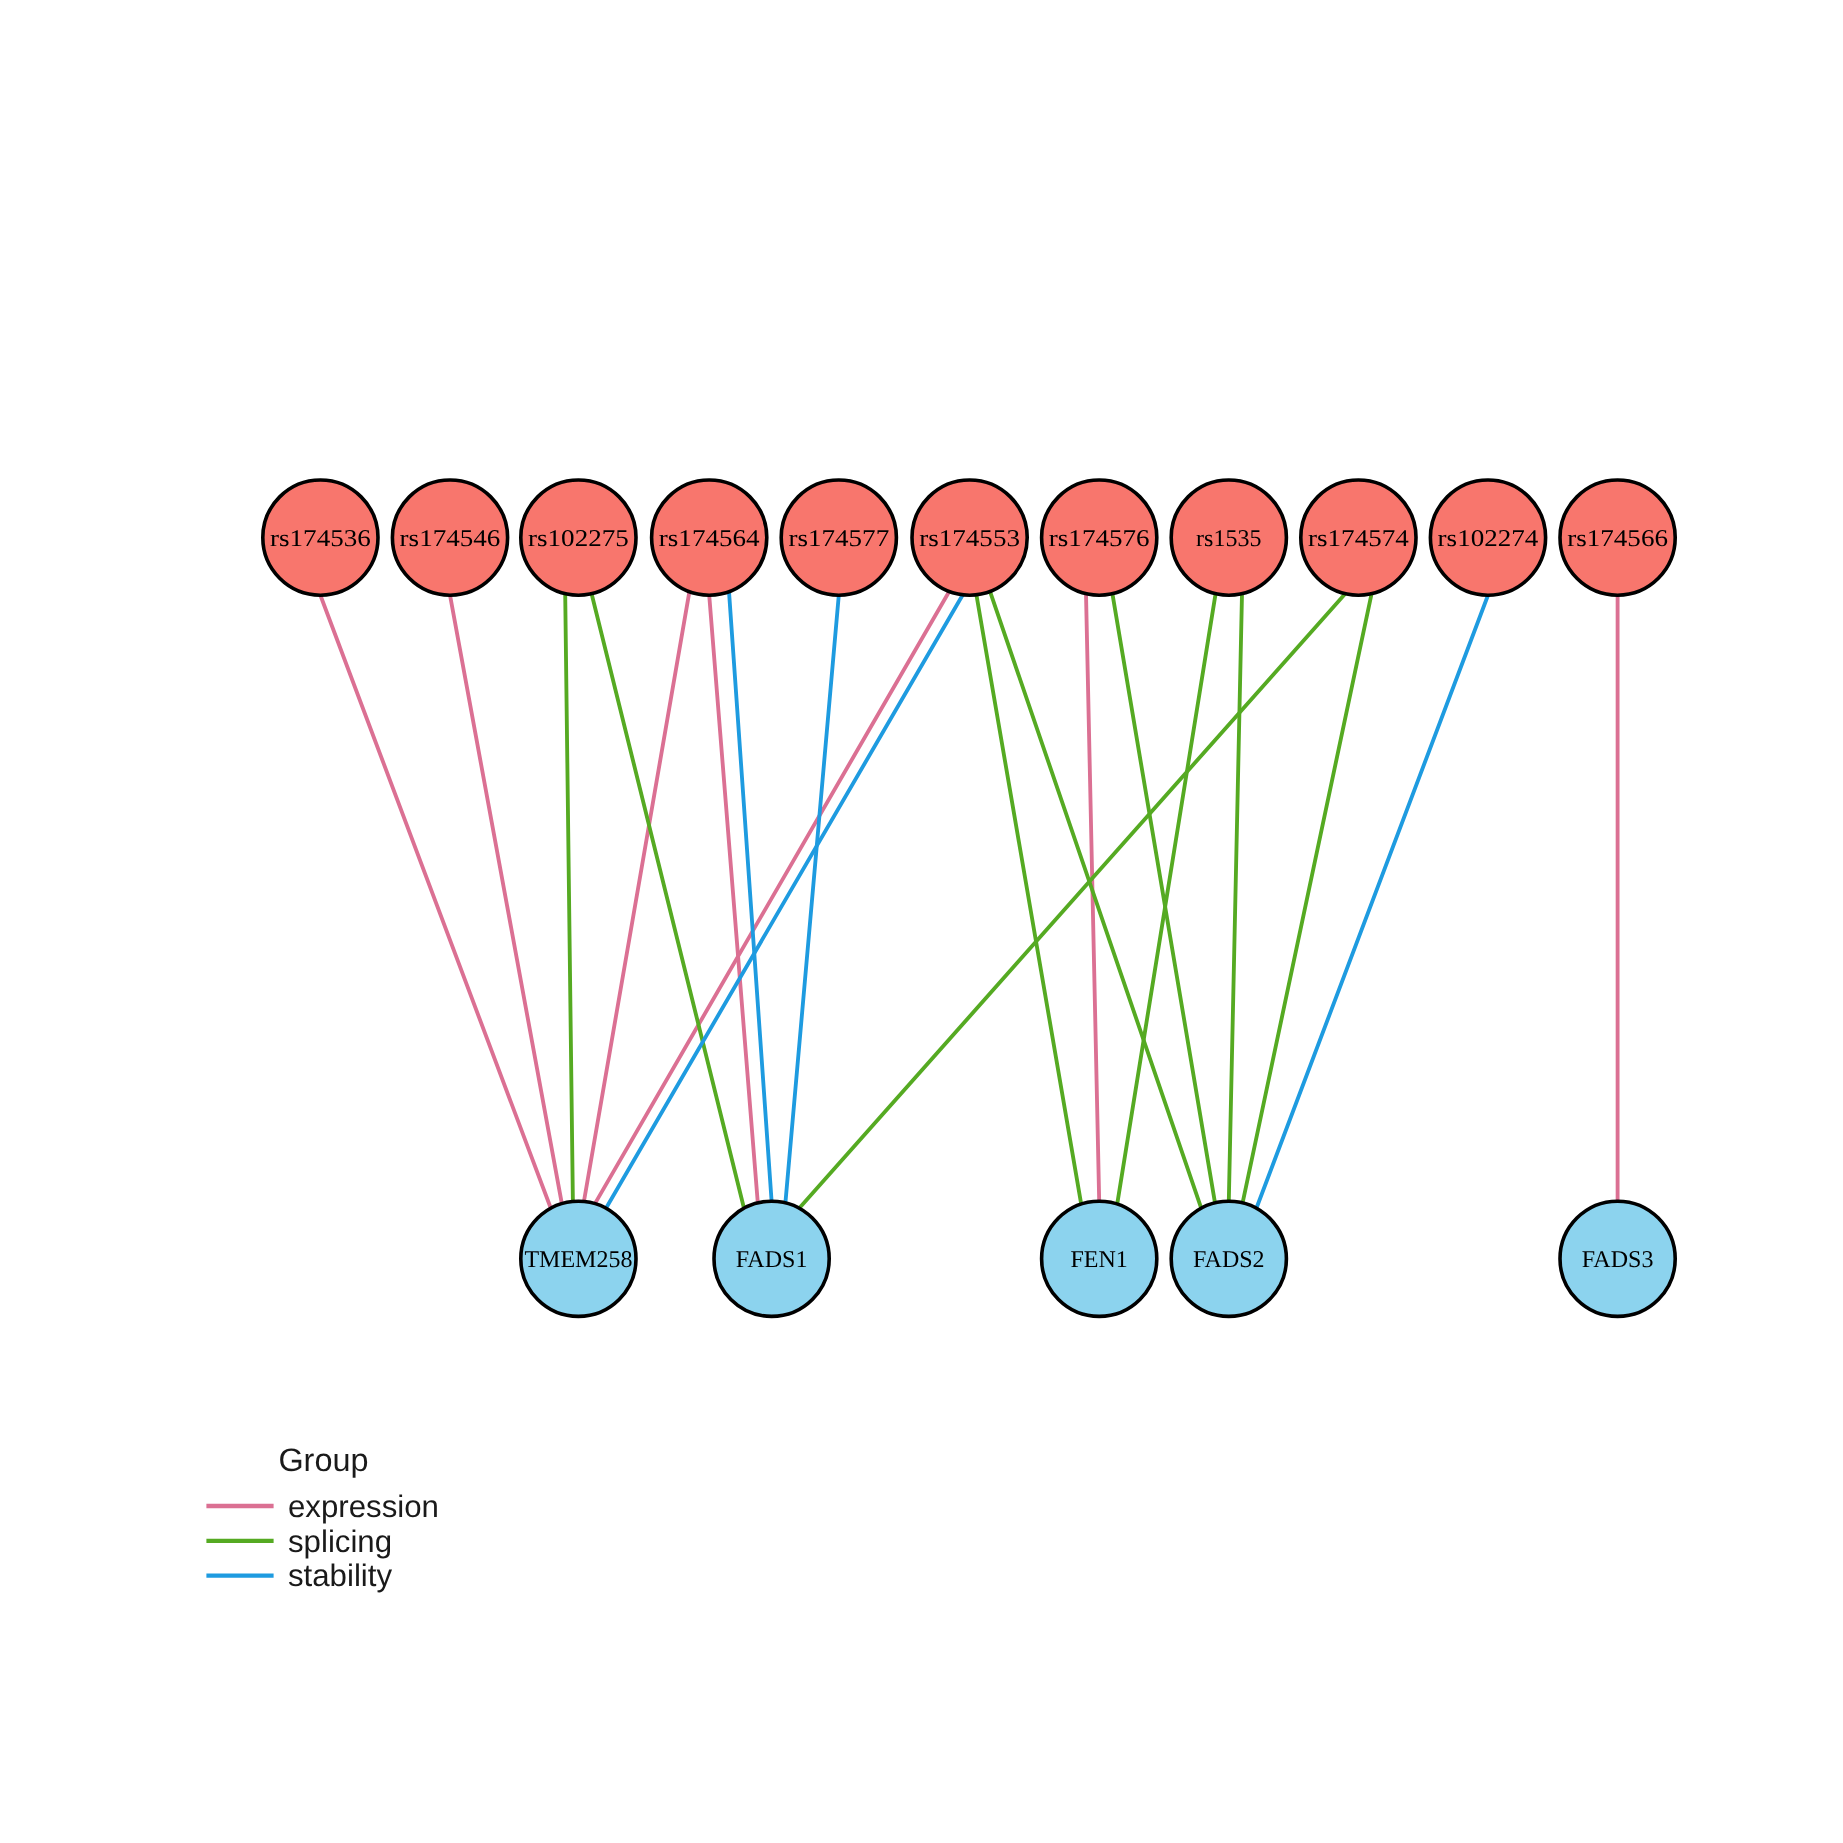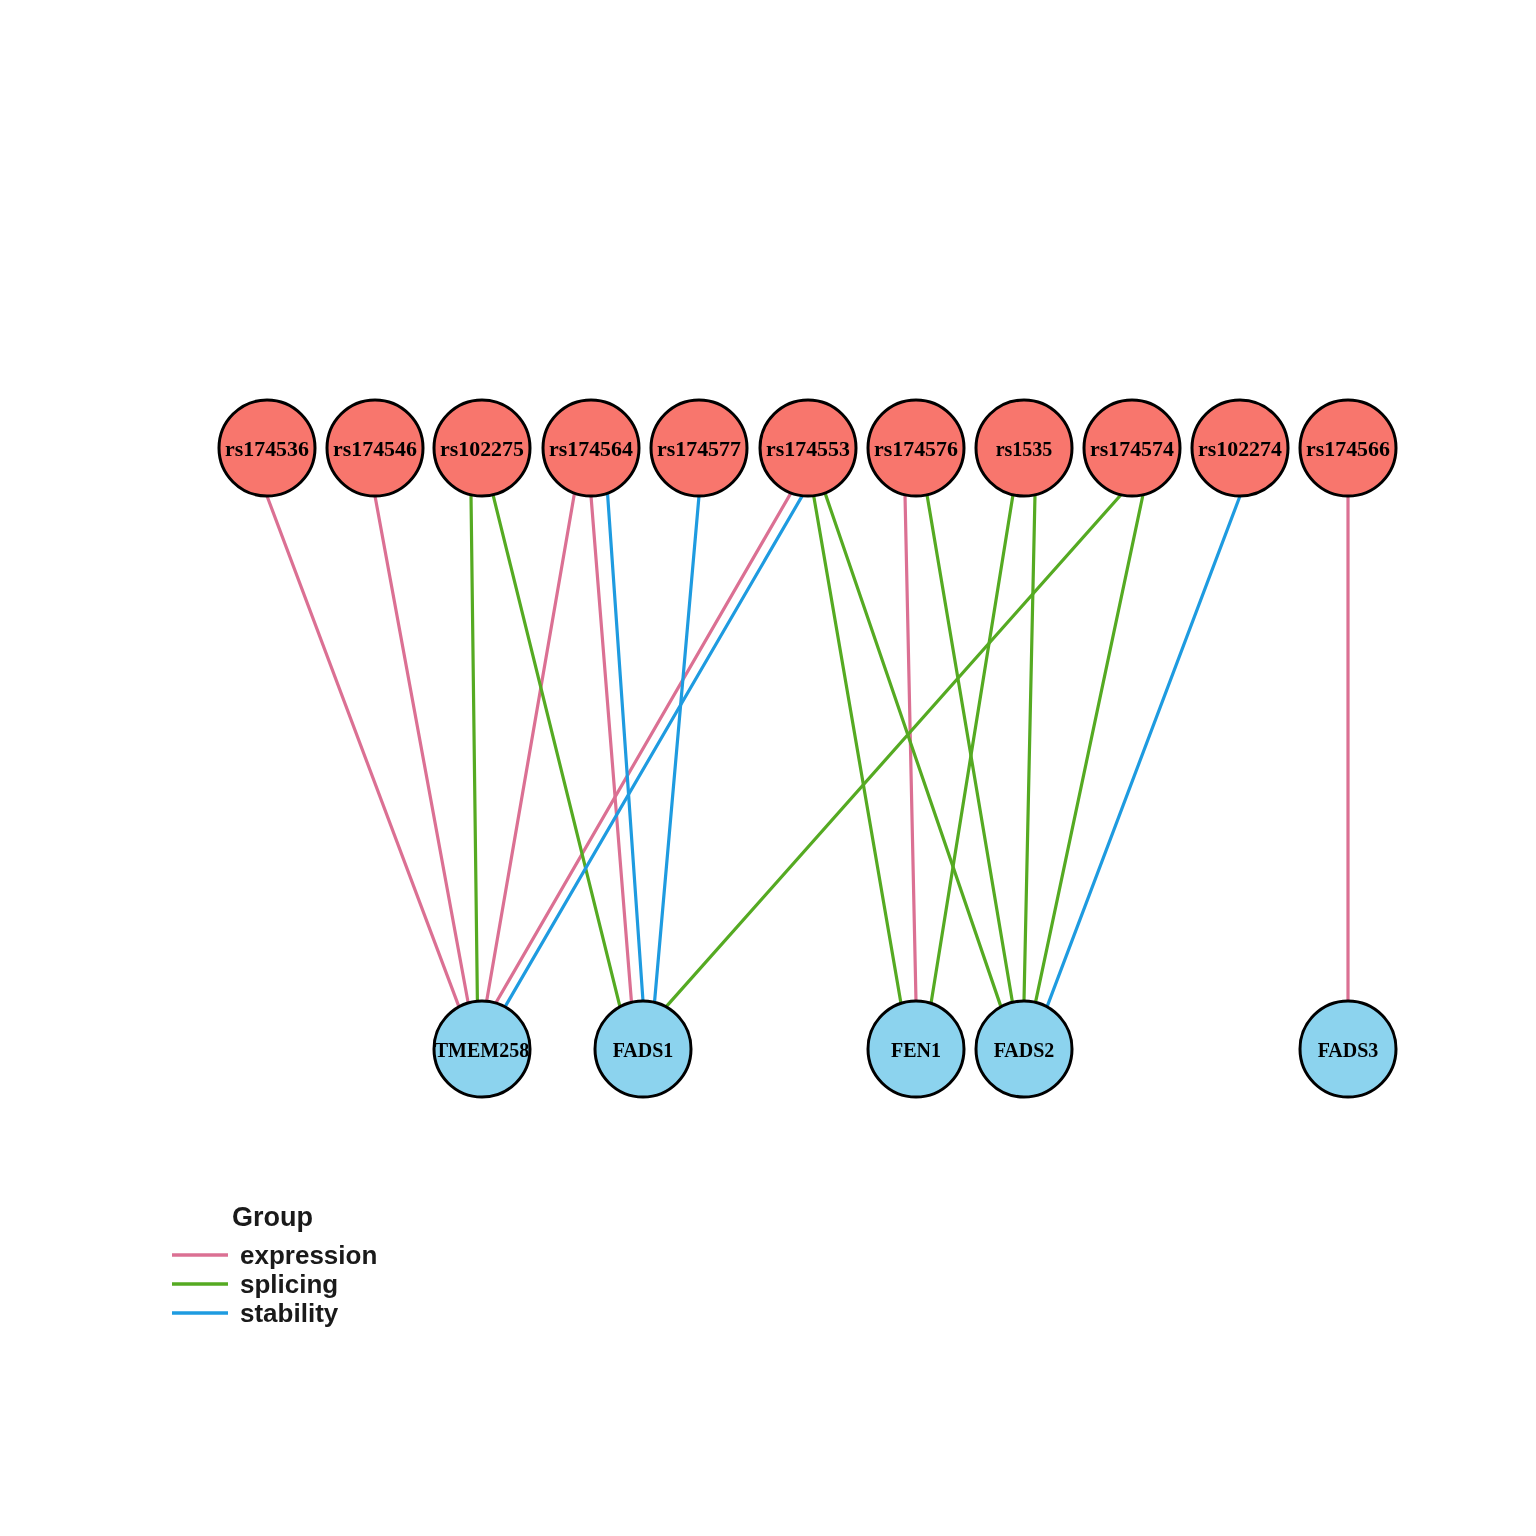--- a/index.html
+++ b/index.html
@@ -2,21 +2,21 @@
 <html><head>
 <meta charset="utf-8">
 <style>
   html,body{margin:0;padding:0;}
   body{
     width:1536px;height:1536px;
     background:#ffffff;
     font-family:"Liberation Serif", serif;
     overflow:hidden;
   }
-  #stage{position:relative;width:1284px;height:1536px;font-weight:bold;}
+  #stage{position:relative;width:1284px;height:1536px;}
   svg#net{position:absolute;left:0;top:0;width:1536px;height:1536px;}
   .node-circ{stroke:#000000;stroke-width:3;}
   .node-lbl{
     font-family:"Liberation Serif", serif;
     font-size:20px;
     fill:#000000;
     text-anchor:middle;
     dominant-baseline:central;
   }
   .edge{fill:none;stroke-width:3.2;stroke-linecap:round;}

